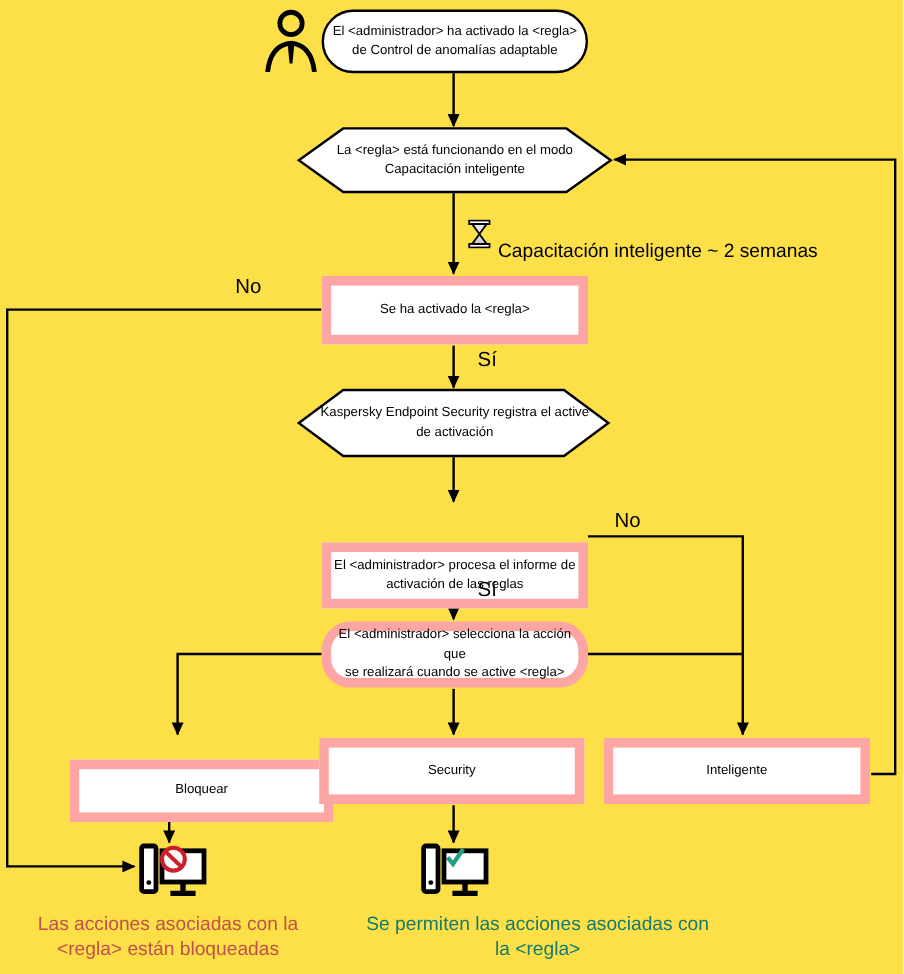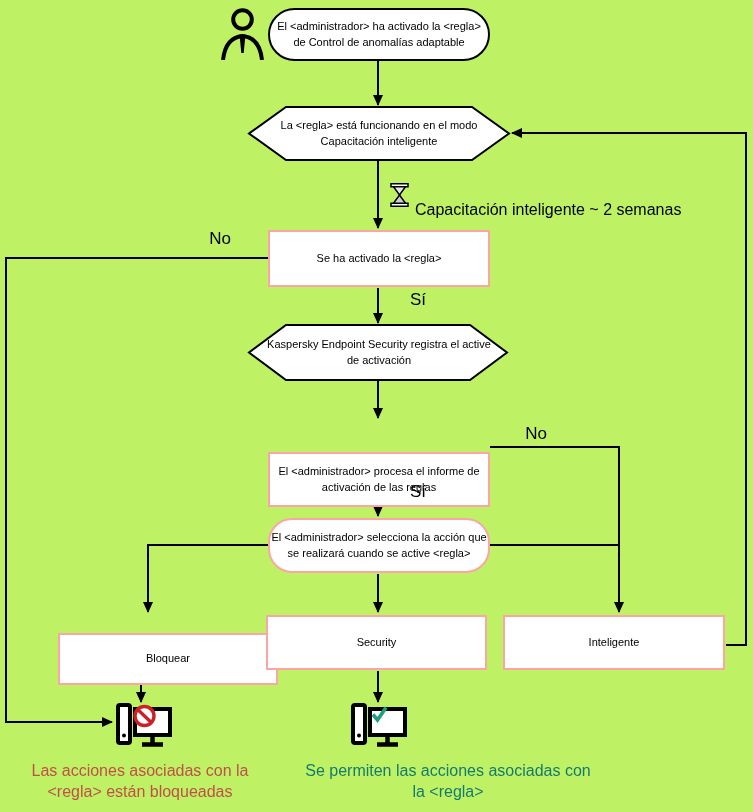--- a/index.html
+++ b/index.html
@@ -1,28 +1,28 @@
 <!DOCTYPE html>
 <html><head>
 <meta charset="utf-8">
 <style>
   html,body{margin:0;padding:0;background:#fff;}
   #stage{
-    position:relative;width:753px;height:812px;background:#bef264;
+    position:relative;width:753px;height:812px;background:#fde047;
     font-family:"Liberation Sans", sans-serif;color:#000;overflow:hidden;
   }
   #wires{position:absolute;left:0;top:0;width:753px;height:812px;}
   .shape{fill:#ffffff;stroke:#000000;stroke-width:2;}
   .edge{fill:none;stroke:#000000;stroke-width:2;}
   .node{
     position:absolute;display:flex;align-items:center;justify-content:center;
     text-align:center;font-size:11px;line-height:1.4;white-space:pre-line;
   }
-  .rect-node{border:2px solid #fca5a5;background:#fff;box-sizing:border-box;}
-  .edge-label{position:absolute;font-size:17px;text-align:center;}
+  .rect-node{border:8px solid #fca5a5;background:#fff;box-sizing:border-box;}
+  .edge-label{position:absolute;font-size:17px;text-align:left;}
   .annot-label{position:absolute;font-size:16px;white-space:nowrap;margin-top:16px;}
   .caption{
     position:absolute;font-size:16px;line-height:21px;text-align:center;
     white-space:pre-line;
   }
   .icon{position:absolute;}
 </style>
 </head>
 <body>
 

